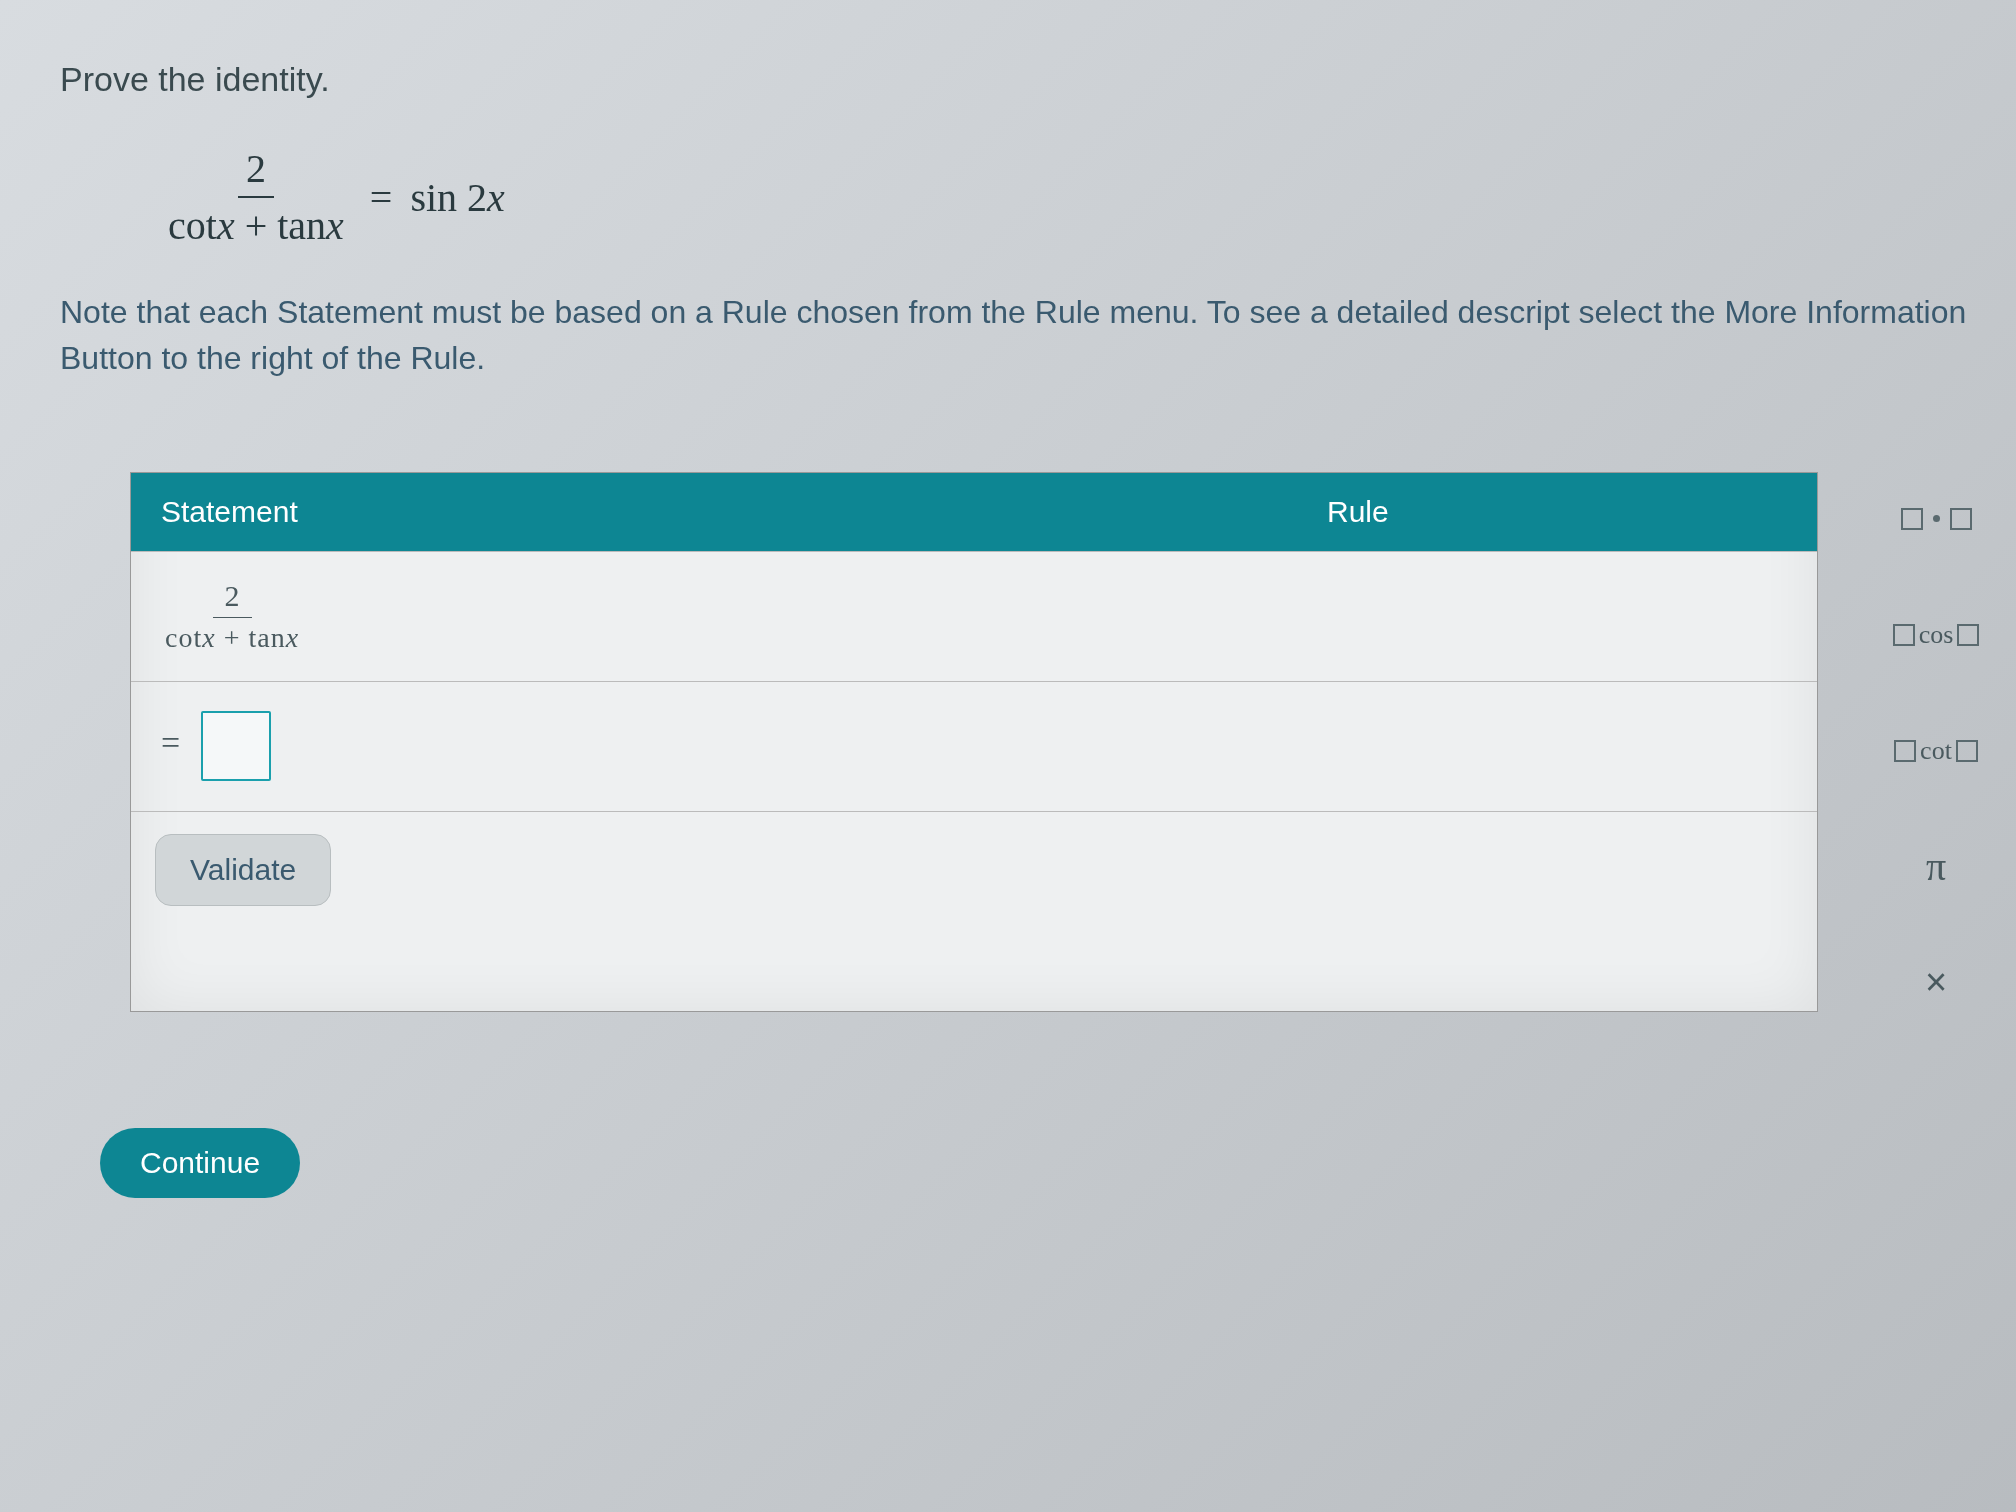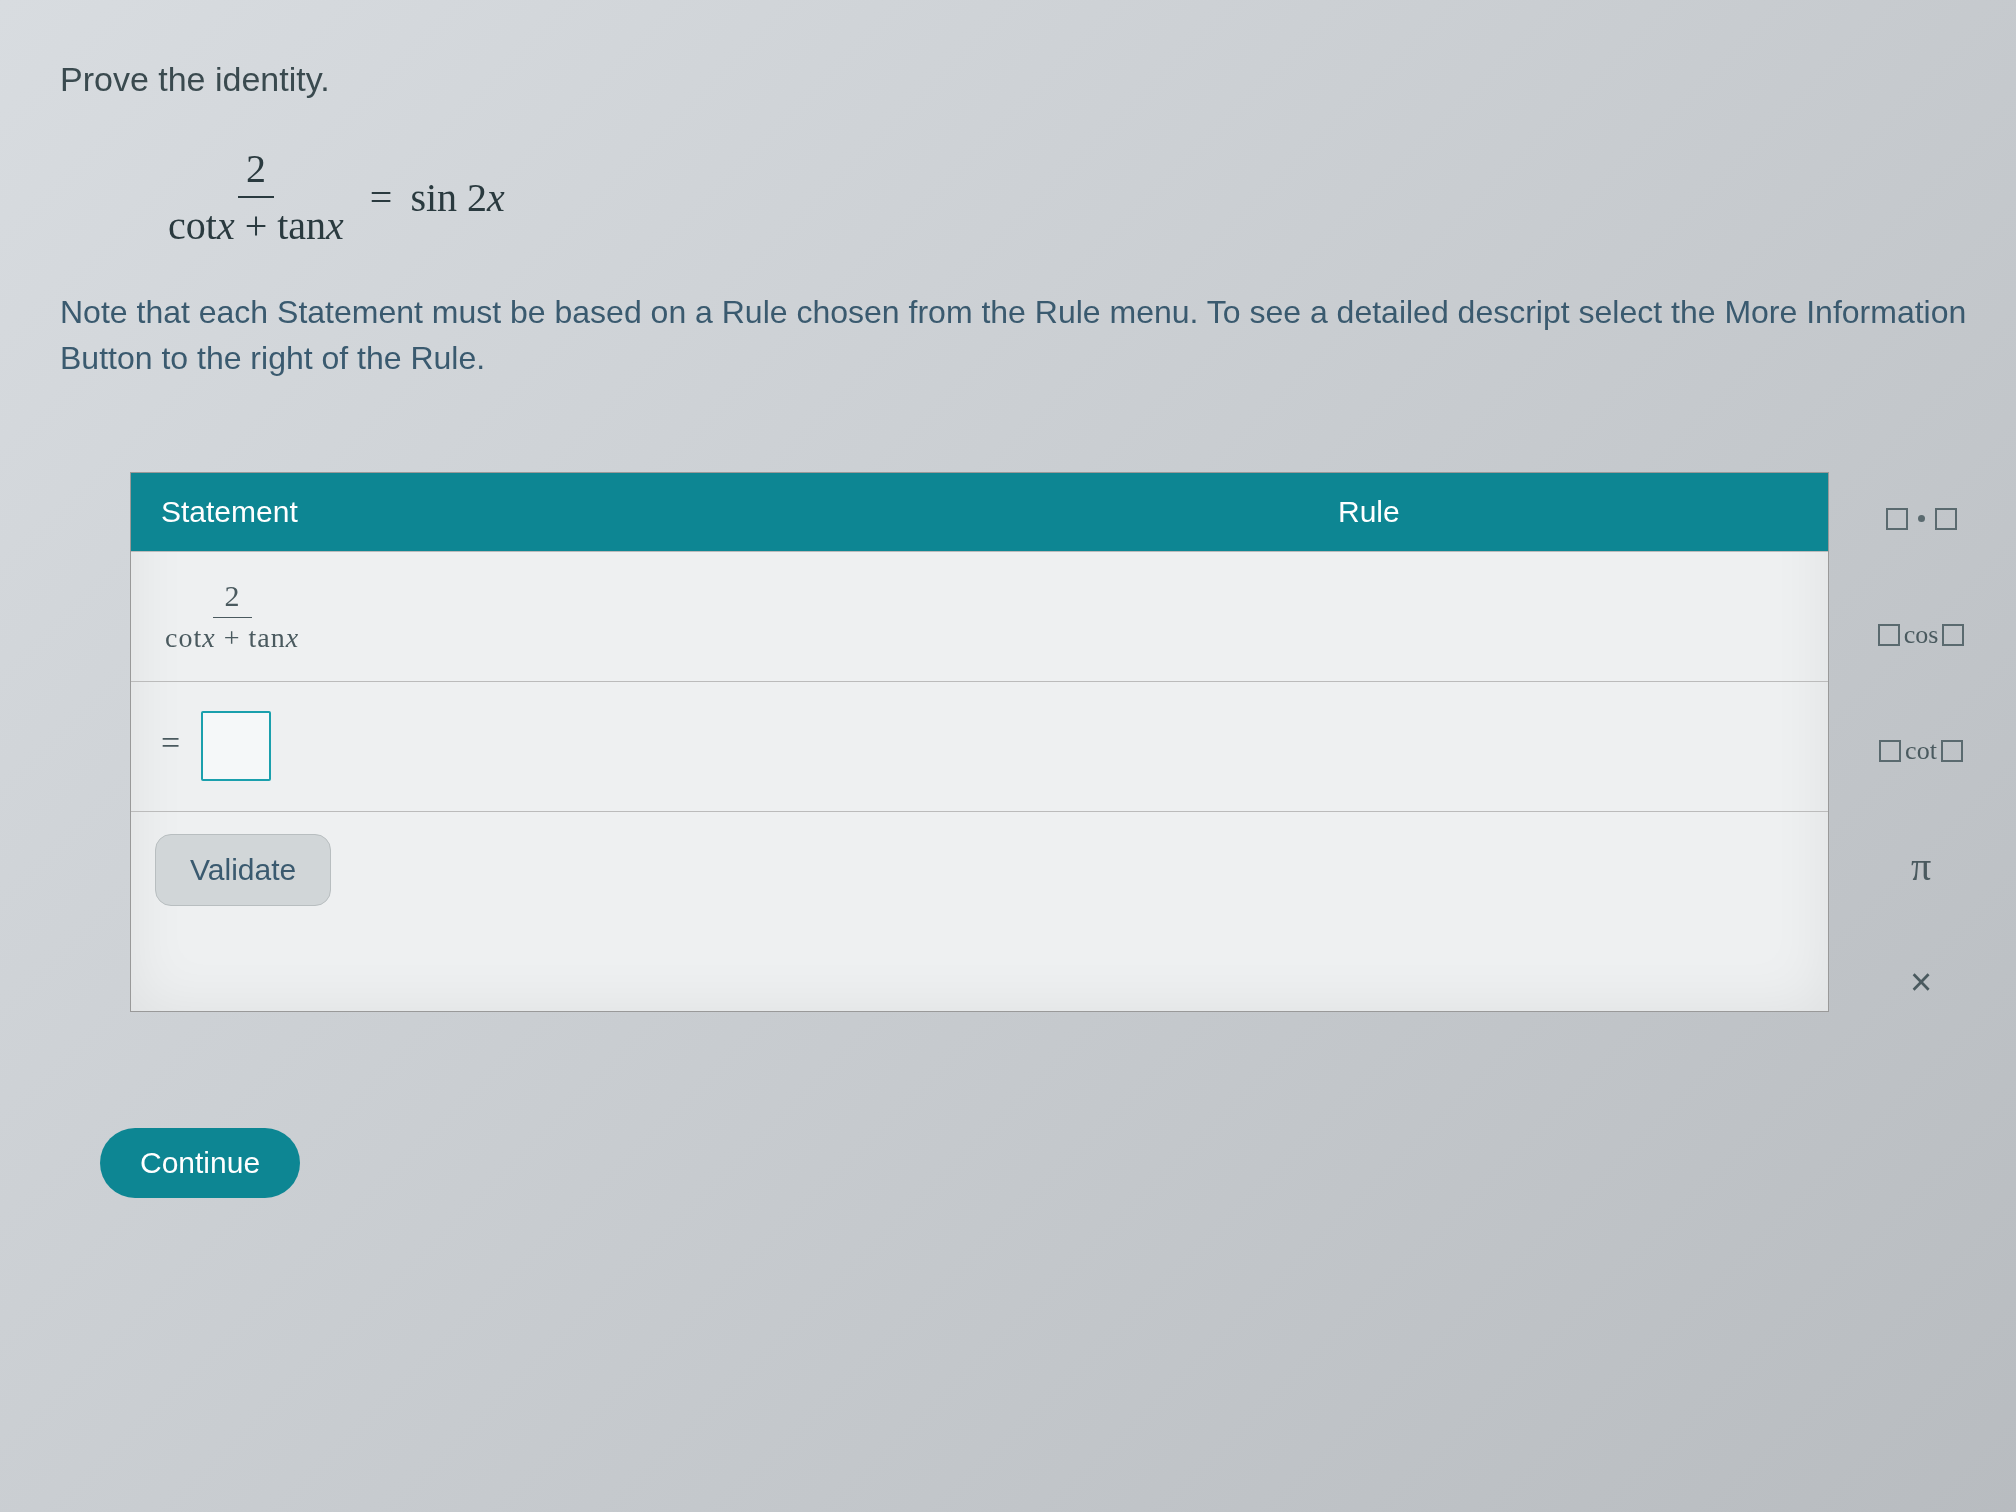--- a/index.html
+++ b/index.html
@@ -30,21 +30,21 @@
     .frac .num { border-bottom: 2px solid #2a3a3f; padding: 0 8px 4px; }
     .frac .den { padding: 4px 8px 0; }
     .italic { font-style: italic; }
     .note {
       font-size: 32px;
       line-height: 1.45;
       color: #3a5a6f;
       margin-bottom: 90px;
       max-width: 98%;
     }
-    .proof-wrap { display: flex; gap: 27px; padding-left: 70px; }
+    .proof-wrap { display: flex; gap: 38px; padding-left: 70px; }
     .proof-table {
       flex: 1;
       border: 1px solid #999;
       background: #eef0f1;
       box-shadow: inset 0 0 60px rgba(0,0,0,0.07);
     }
     .th-row {
       display: flex;
       background: #0d8693;
       color: #fff;
@@ -108,20 +108,21 @@
       padding: 18px 34px;
       border-radius: 16px;
       cursor: pointer;
     }
     .palette {
       width: 160px;
       display: flex;
       flex-direction: column;
       gap: 62px;
       padding-top: 20px;
+      align-items: center;
     }
     .pal-btn {
       width: 130px;
       height: 54px;
       display: flex;
       align-items: center;
       justify-content: center;
       font-family: 'Times New Roman', serif;
       font-size: 26px;
       color: #4a5a5f;

